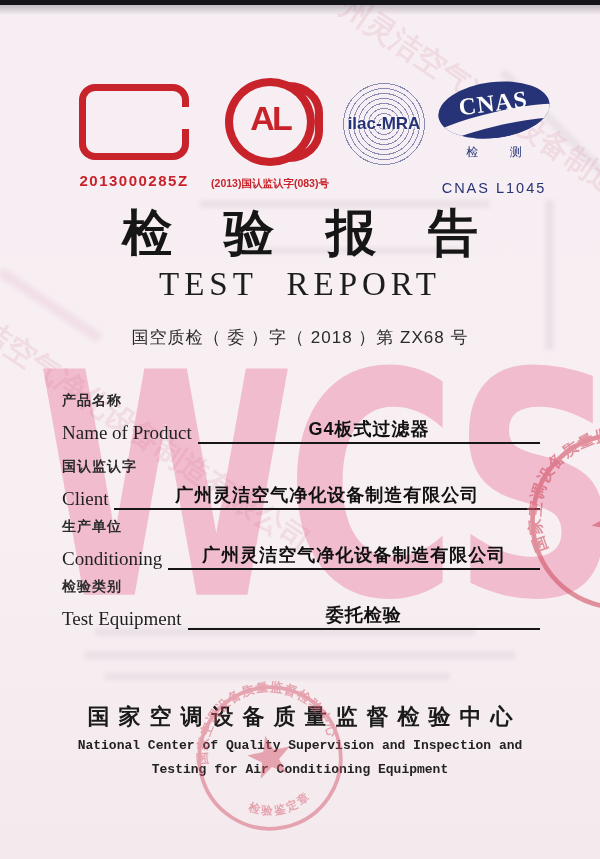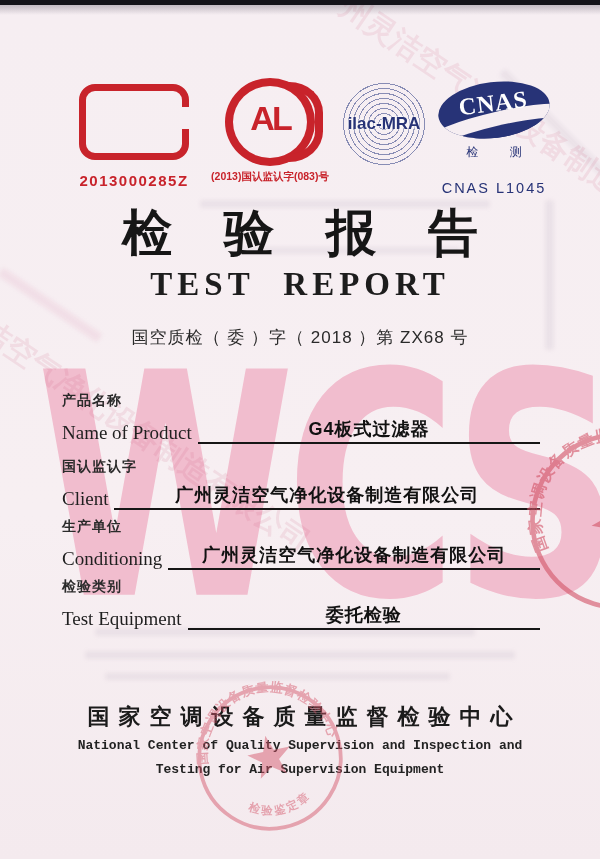--- a/index.html
+++ b/index.html
@@ -37,21 +37,21 @@
   .cma-number{margin-top:12px;font-size:15px;font-weight:800;color:#c8232b;letter-spacing:1.5px;}
 
   .cal{position:absolute;left:210px;top:78px;width:120px;text-align:center;}
   .cal-shape{position:relative;width:74px;height:72px;margin:0 auto;
       border:8px solid #c8232b;border-radius:50%;}
   .cal-c{position:absolute;right:-16px;top:-4px;width:26px;height:64px;
       border:8px solid #c8232b;border-left:none;
       border-radius:0 40px 40px 0 / 0 36px 36px 0;}
   .cal-letters{position:absolute;left:0;top:13px;width:100%;text-align:center;
       font-size:34px;font-weight:900;color:#c8232b;letter-spacing:-3px;}
-  .cal-caption{margin-top:4px;font-size:10.5px;font-weight:700;color:#c8232b;white-space:nowrap;}
+  .cal-caption{margin-top:11px;font-size:10.5px;font-weight:700;color:#c8232b;white-space:nowrap;}
 
   .ilac{position:absolute;left:340px;top:80px;width:94px;}
   .ilac-globe{position:relative;width:88px;height:88px;border-radius:50%;
       background:repeating-radial-gradient(circle at 50% 50%,
         rgba(45,60,130,.55) 0 1px, rgba(45,60,130,0) 1px 5px);}
   .ilac-label{position:absolute;left:-6px;top:34px;width:100px;text-align:center;
       font-size:17px;font-weight:800;color:#273377;
       text-shadow:0 0 3px #fff,0 0 5px #fff;letter-spacing:0px;}
 
   .cnas{position:absolute;left:430px;top:82px;width:128px;text-align:center;}
@@ -66,21 +66,21 @@
       font-family:"Liberation Serif", serif;}
   .cnas-cn{margin-top:6px;font-size:12px;font-weight:400;color:#273377;letter-spacing:14px;
       padding-left:14px;}
   .cnas-code{margin-top:19px;font-size:14.5px;font-weight:400;color:#273377;letter-spacing:2px;}
 
   
   .title-cn{position:absolute;left:0;top:200px;width:600px;text-align:center;z-index:4;
       font-size:50px;font-weight:700;color:#161616;letter-spacing:52px;text-indent:52px;
       font-family:"Liberation Sans", sans-serif;}
   .title-en{position:absolute;left:0;top:266px;width:600px;text-align:center;z-index:4;
-      font-size:33px;font-weight:700;color:#1d1d1d;letter-spacing:5px;word-spacing:16px;
+      font-size:33px;font-weight:400;color:#1d1d1d;letter-spacing:5px;word-spacing:16px;
       font-family:"Liberation Serif", serif;}
   .report-no{position:absolute;left:0;top:326px;width:600px;text-align:center;z-index:4;
       font-size:17px;color:#2a2a2a;letter-spacing:1px;font-weight:500;}
 
   
   .field{position:absolute;left:62px;width:478px;z-index:4;}
   .f-label-cn{font-size:14px;font-weight:700;color:#2b2b2b;letter-spacing:1px;}
   .f-row{display:flex;align-items:flex-end;margin-top:7px;}
   .f-label-en{font-size:19px;font-weight:400;color:#1f1f1f;padding-right:6px;white-space:nowrap;
       font-family:"Liberation Serif", serif;}
@@ -190,21 +190,21 @@
   <div class="field" style="top:578px;">
     <div class="f-label-cn">检验类别</div>
     <div class="f-row">
       <span class="f-label-en">Test Equipment</span>
       <span class="f-line">委托检验</span>
     </div>
   </div>
 
   <div class="footer-cn">国家空调设备质量监督检验中心</div>
   <div class="footer-en footer-en1">National Center of Quality Supervision and Inspection and</div>
-  <div class="footer-en footer-en2">Testing for Air Supervision Equipment</div>
+  <div class="footer-en footer-en2">Testing for Air Conditioning Equipment</div>
 
   <div class="stamp stamp-center">
     <svg viewBox="0 0 200 200">
       <defs>
         <path id="arcTop1" d="M 20 112 A 82 82 0 1 1 180 112" fill="none"></path>
         <path id="arcBot1" d="M 45 150 A 75 75 0 0 0 155 150" fill="none"></path>
       </defs>
       <circle cx="100" cy="100" r="93" fill="none" stroke="#d4566a" stroke-width="5"></circle>
       <polygon fill="#d4566a" points="100,70 107.1,90.3 128.5,90.7 111.4,103.7 117.6,124.3 100,112 82.4,124.3 88.6,103.7 71.5,90.7 92.9,90.3"></polygon>
       <text fill="#d4566a" font-size="17" font-weight="700" letter-spacing="1">

